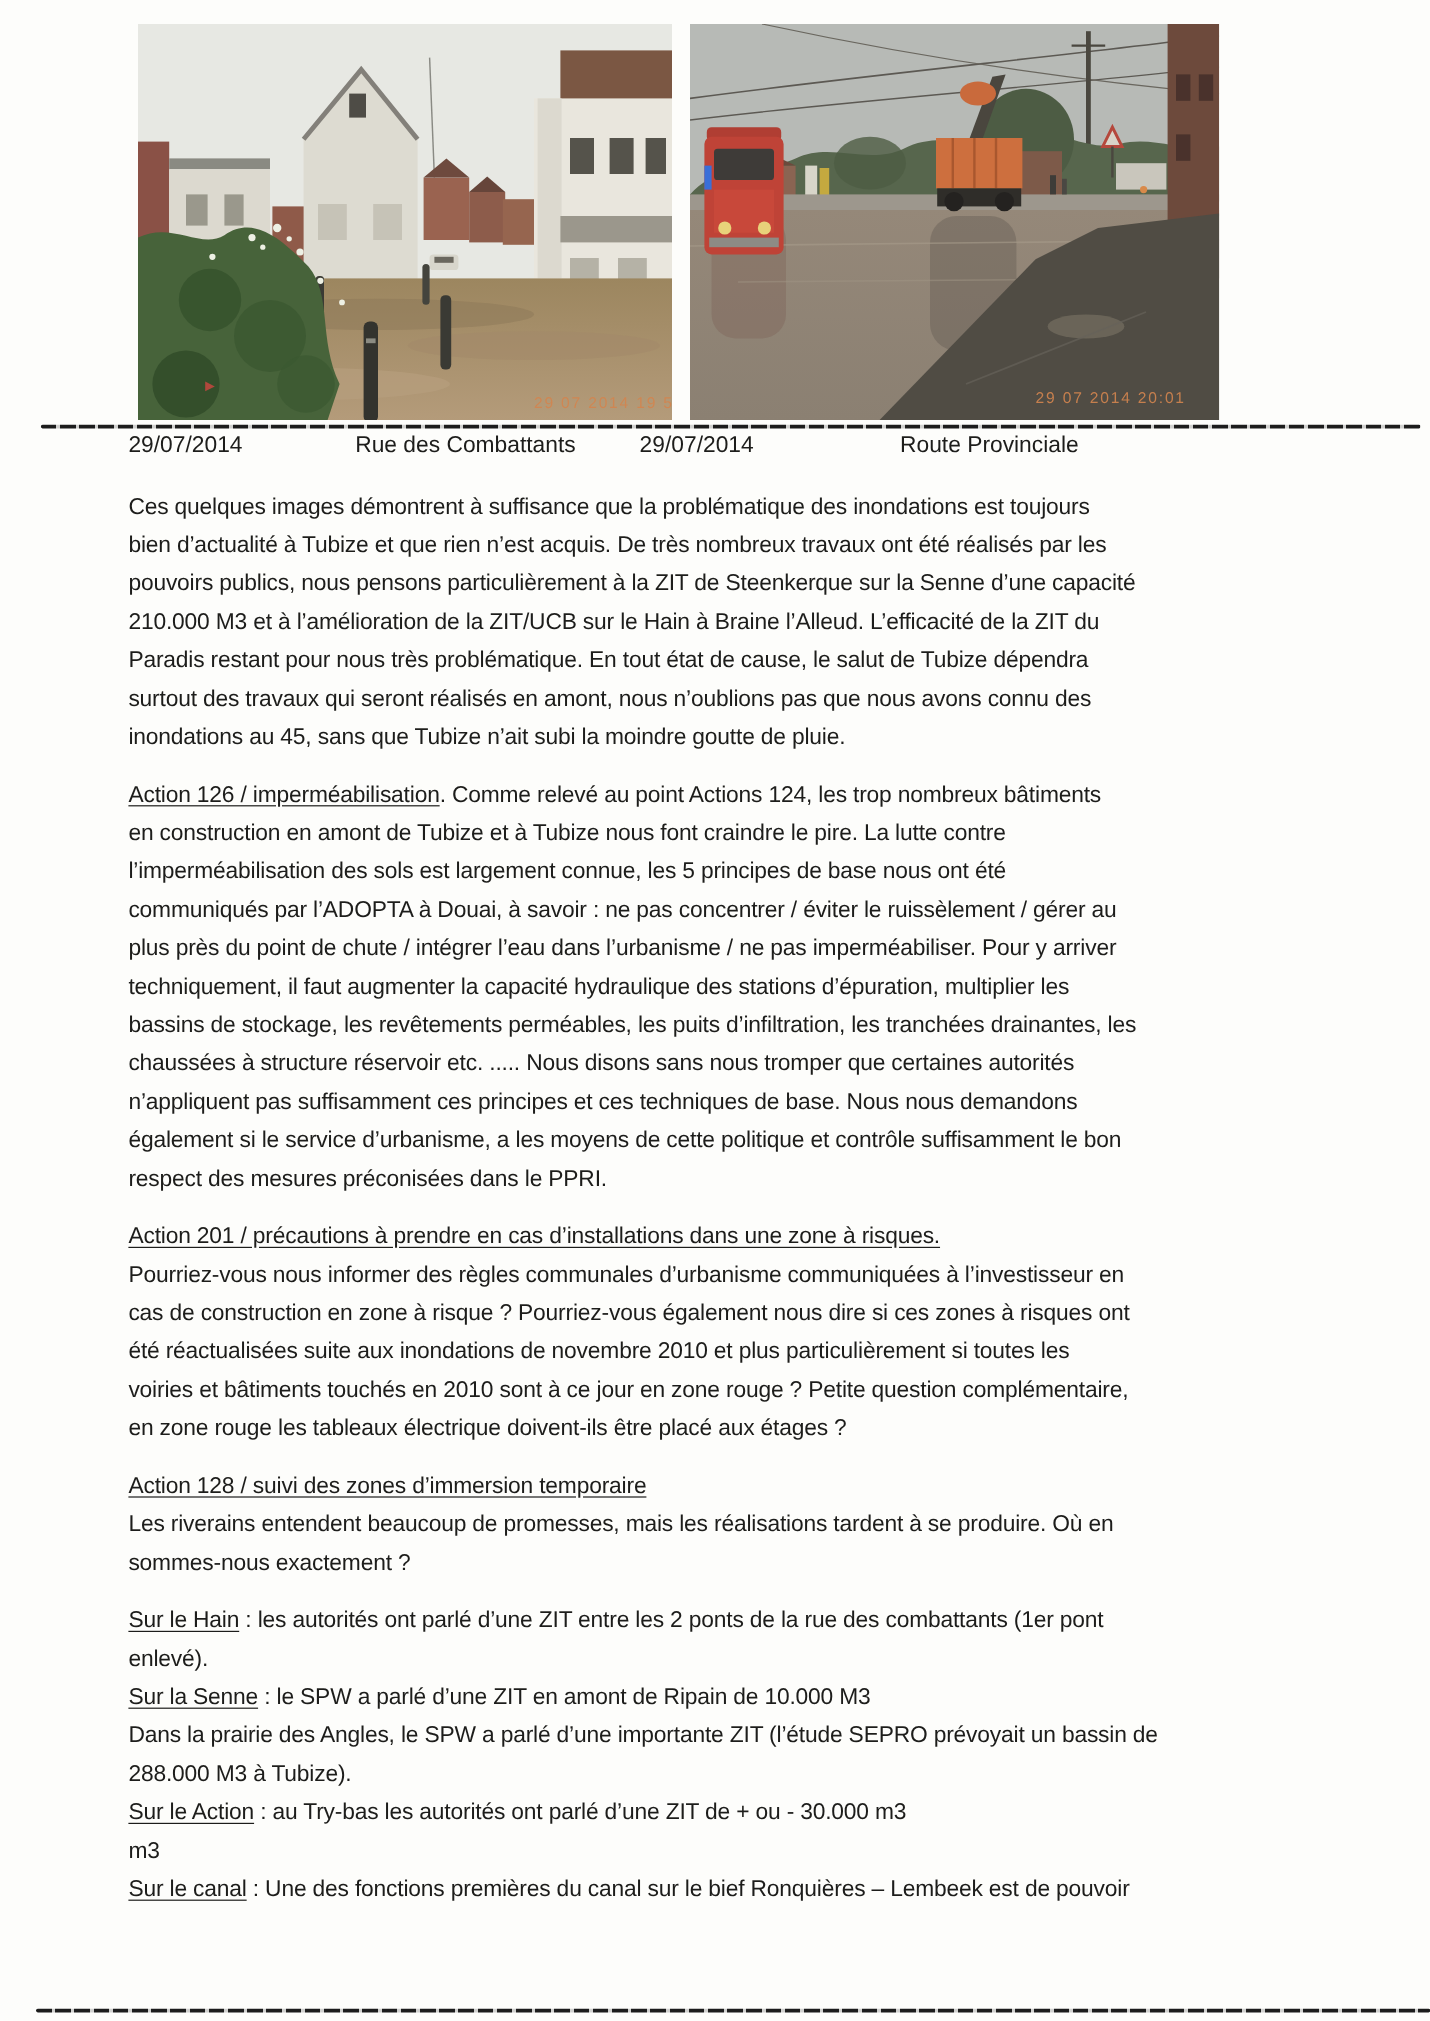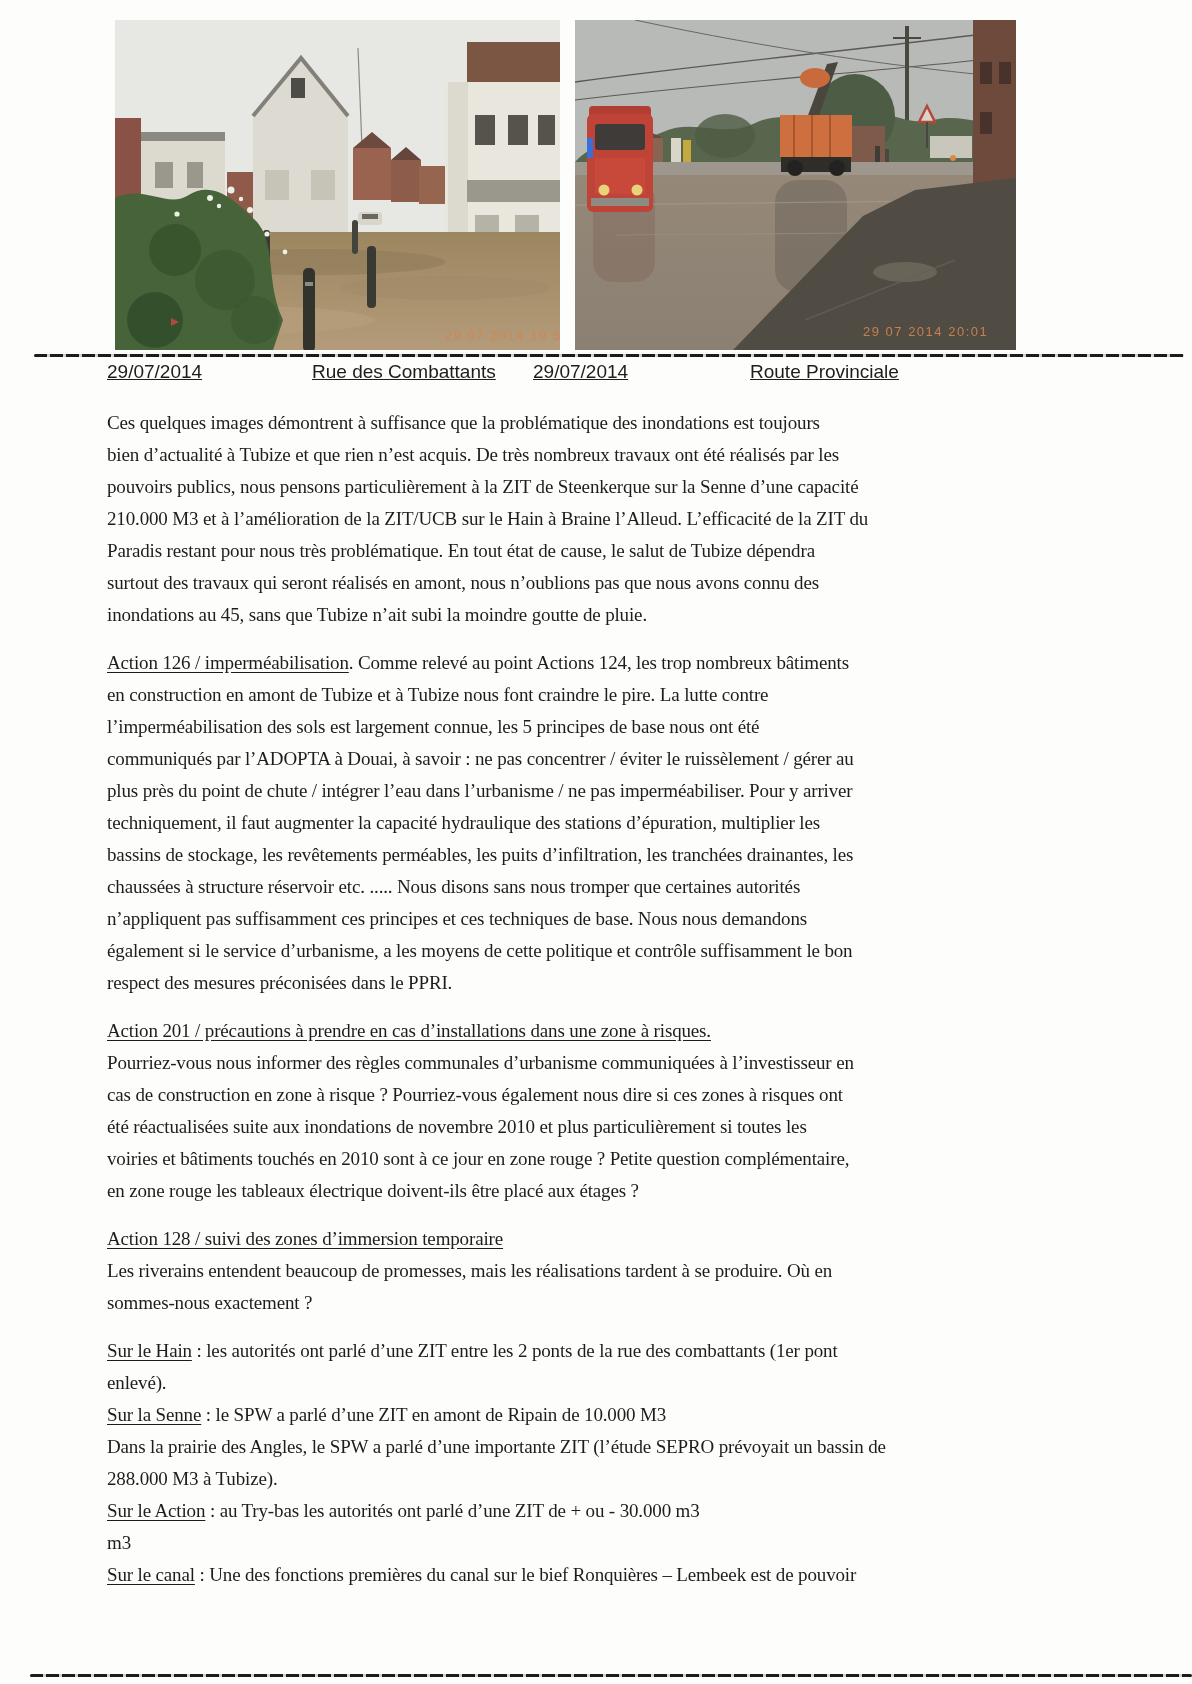--- a/index.html
+++ b/index.html
@@ -12,28 +12,28 @@
   figure{margin:0;line-height:0;}
   figure svg{display:block;}
   .scanline{
     position:absolute;height:3px;
     background:repeating-linear-gradient(90deg,#1c1c1c 0 13px,rgba(28,28,28,.2) 13px 16px);
     border-radius:2px;
   }
   .scanline.top{top:354px;left:34px;width:1150px;}
   .scanline.bottom{top:1674px;left:30px;width:1162px;}
   .captions{position:absolute;top:361px;left:0;width:100%;font-size:19px;}
-  .captions span{position:absolute;white-space:nowrap;text-decoration:underline;}
-  .cap-d1{left:107px;} .cap-l1{left:312px;} .cap-d2{left:533px;} .cap-l2{left:750px;text-align:right;}
+  .captions span{position:absolute;white-space:nowrap;}
+  .cap-d1{left:107px;} .cap-l1{left:296px;} .cap-d2{left:533px;} .cap-l2{left:750px;text-align:right;}
   .doc-body{
     position:absolute;top:407px;left:107px;width:930px;
     font-size:19px;line-height:32px;letter-spacing:-0.15px;
   }
   .para + .para{margin-top:16px;}
-  .tline{white-space:nowrap;font-family:Liberation Serif, serif;}
+  .tline{white-space:nowrap;}
   .u{text-decoration:underline;text-underline-offset:3px;margin-top:32px;}
   .ts{font-size:13px;letter-spacing:1.5px;opacity:.9;}
 </style>
 </head>
 <body>
 
 <div class="page">
 
   <div class="photo-row">
 

